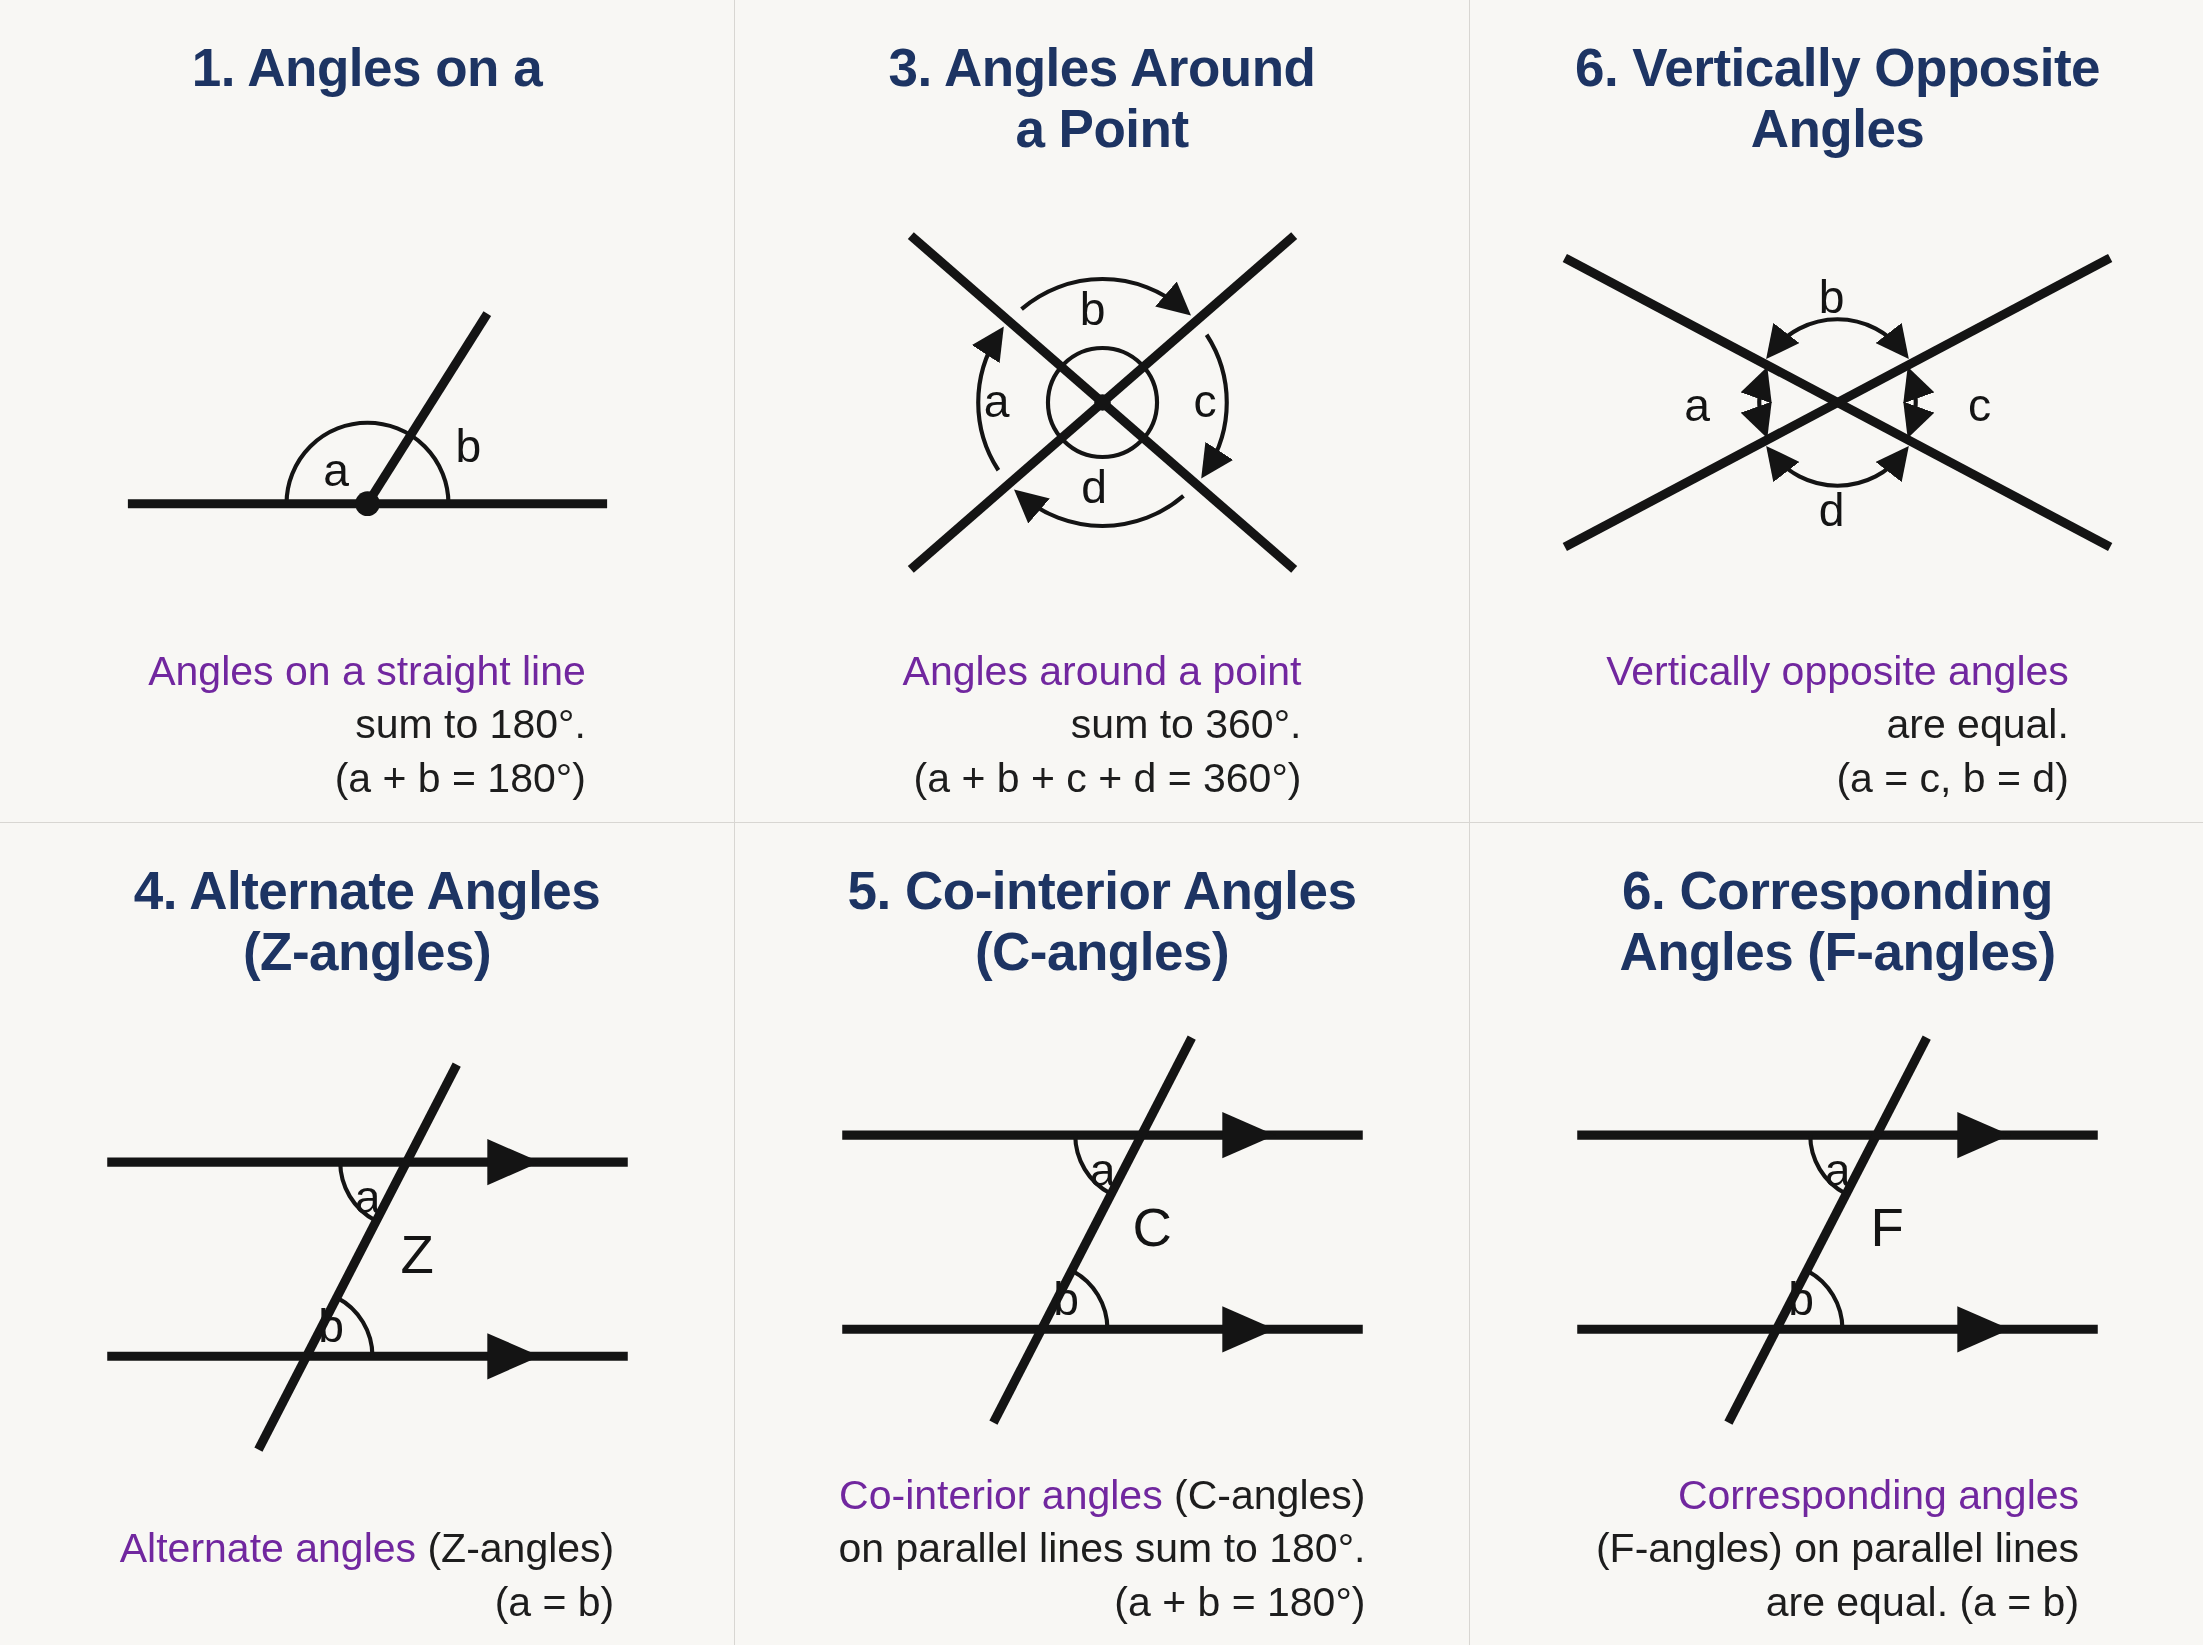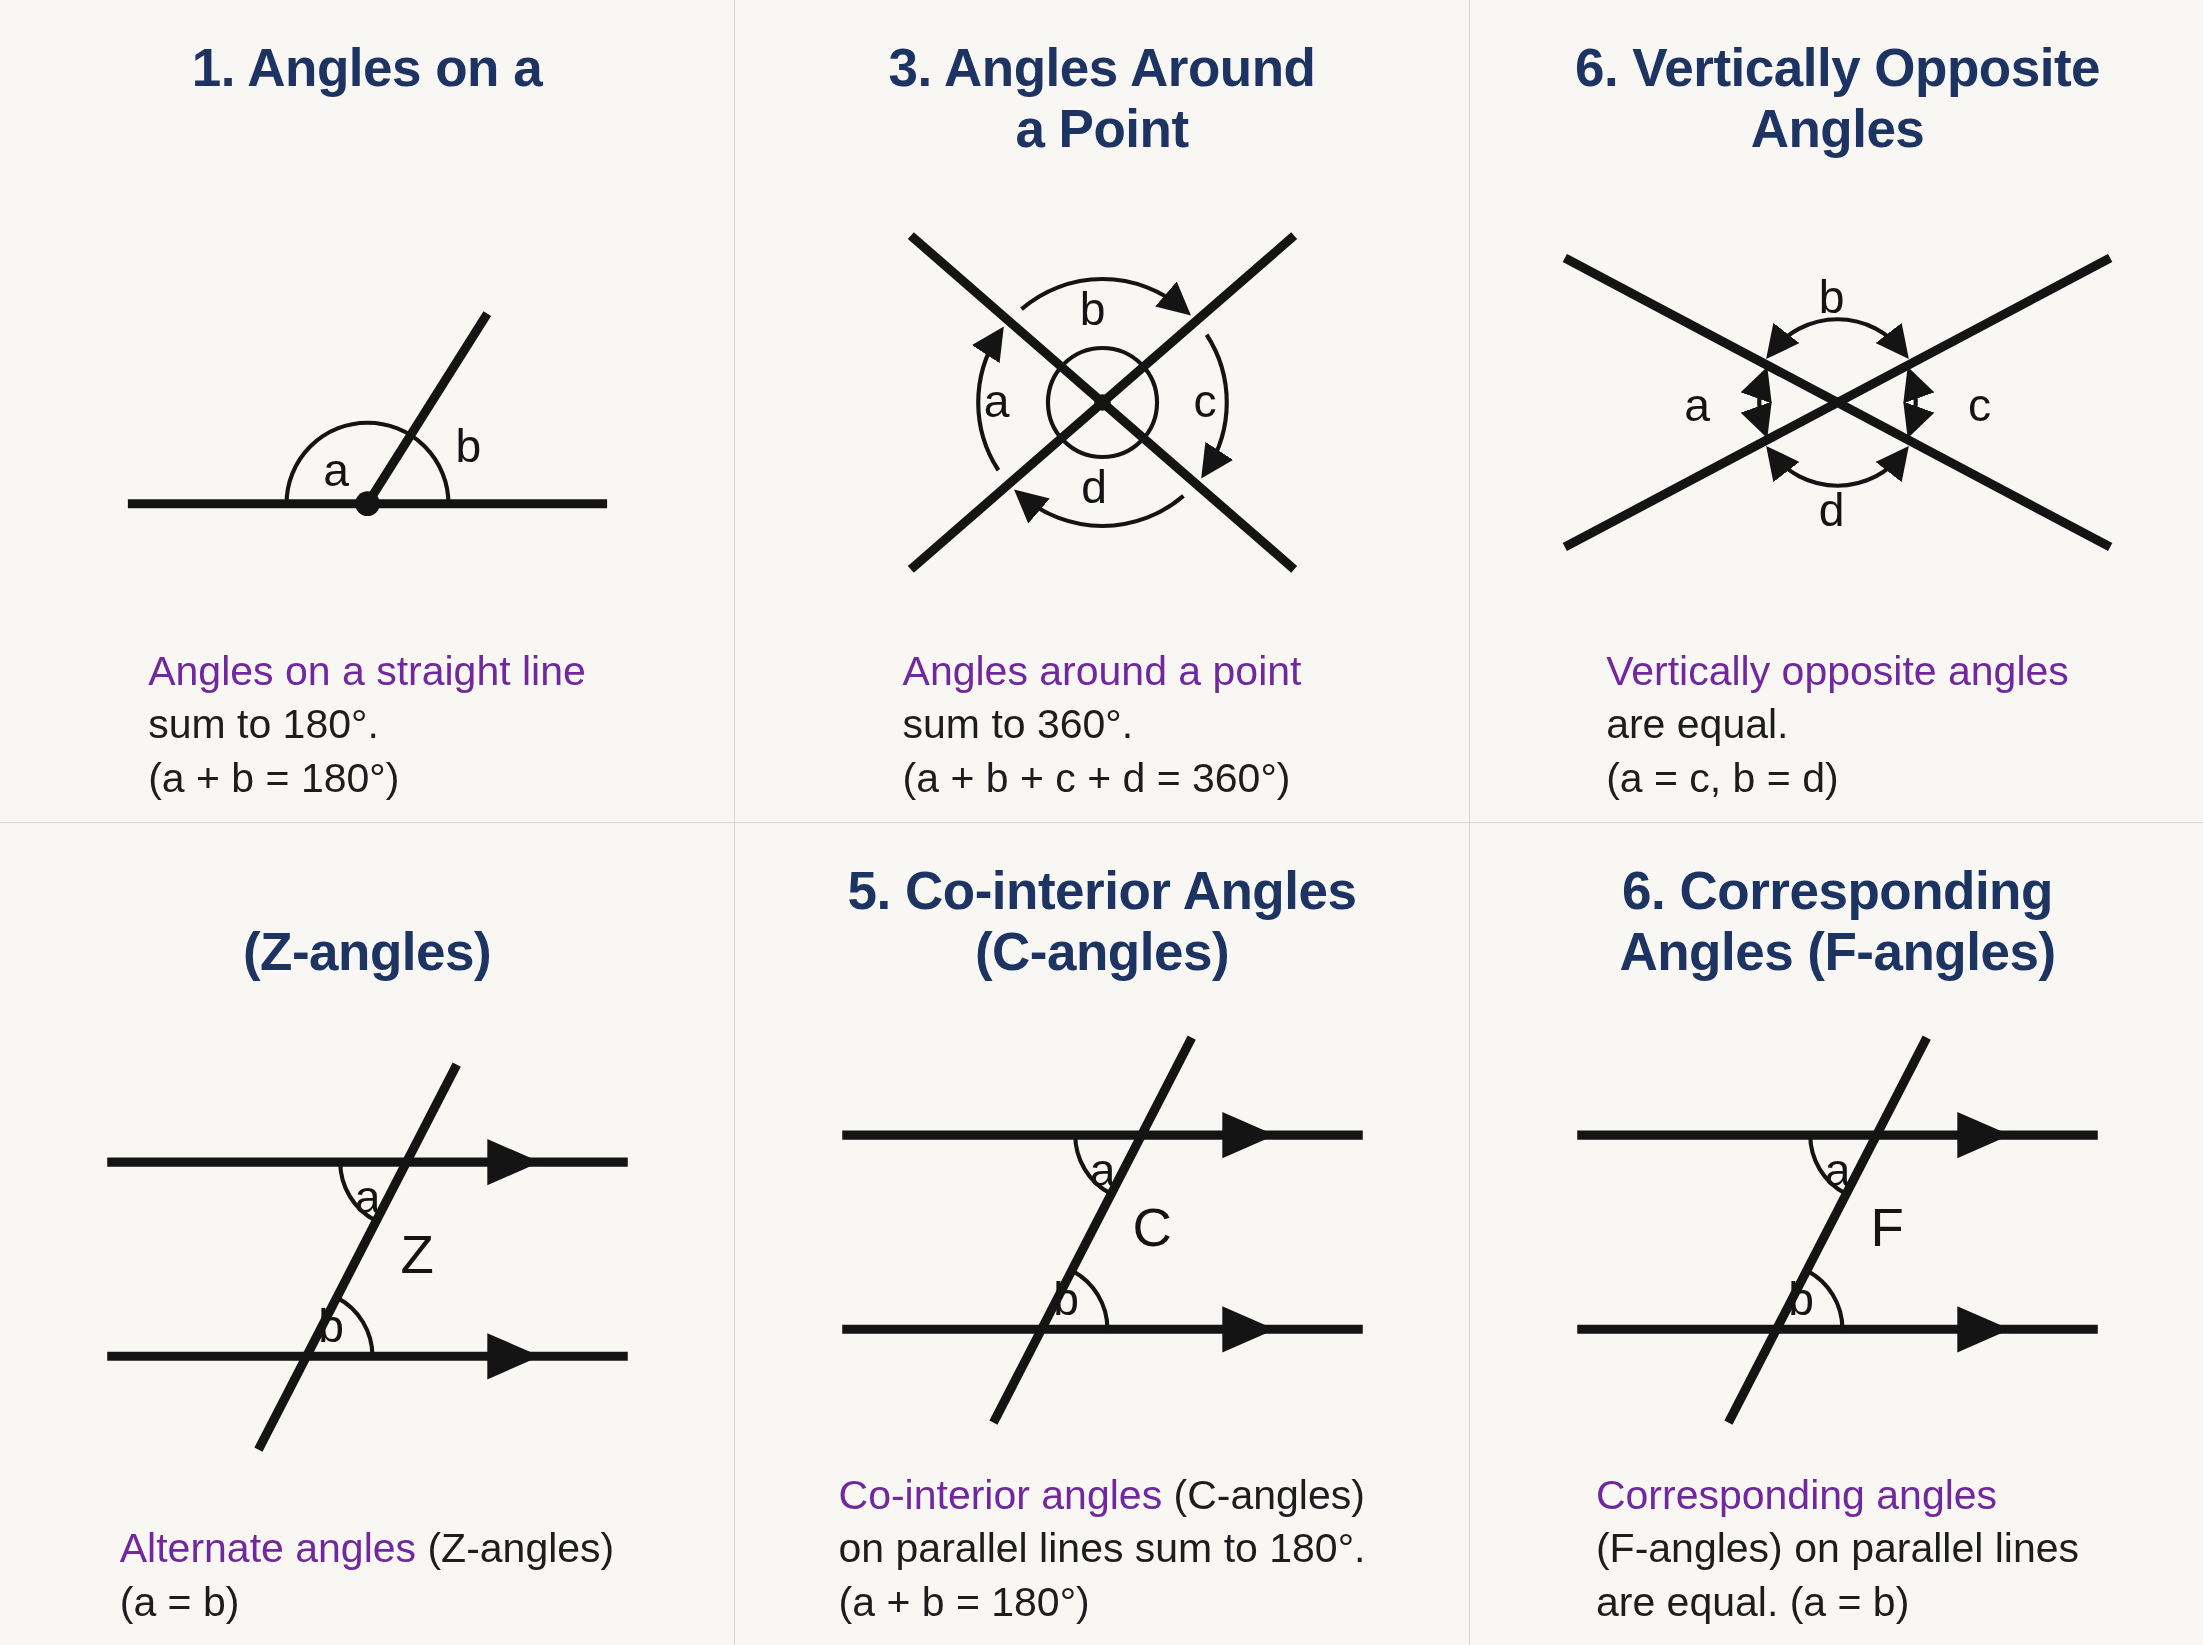--- a/index.html
+++ b/index.html
@@ -16,21 +16,21 @@
   .page{display:grid;grid-template-columns:735px 735px 735px;
         grid-template-rows:823px 823px;width:2204px;height:1646px;}
   .cell{box-sizing:border-box;display:flex;flex-direction:column;align-items:center;
         justify-content:space-between;padding:37px 13px 17px;}
   .cell.br{border-right:1.8px solid var(--divider);}
   .cell.bb{border-bottom:1.8px solid var(--divider);}
   .title{margin:0;text-align:center;font-size:53px;line-height:1.16;font-weight:700;
          color:var(--title-color);letter-spacing:-0.5px;}
   .diagram{flex:0 0 auto;margin:3.7px 0;}
   .diagram svg{display:block;}
-  .caption{text-align:left;font-size:41px;line-height:1.3;color:var(--body-color);}
+  .caption{text-align:right;font-size:41px;line-height:1.3;color:var(--body-color);}
   .caption .hl{color:var(--highlight-color);}
   
   .ln{stroke:var(--line-color);stroke-width:11;fill:none;}
   .arc{stroke:var(--line-color);stroke-width:5;fill:none;}
   .fillshape{fill:var(--line-color);stroke:none;}
   .arrowhead{fill:var(--line-color);}
   .lbl{fill:var(--line-color);font-family:"Liberation Sans",sans-serif;
        font-size:56px;text-anchor:middle;}
   .lbl-big{font-size:66px;}
 </style>
@@ -110,21 +110,21 @@
       </svg>
     </div>
     <div class="caption">
         <div><span class="hl">Vertically opposite angles</span></div>
         <div><span>are equal.</span></div>
         <div><span>(a = c, b = d)</span></div>
       </div>
   </section>
 
   <section class="cell br">
-    <h2 class="title"><br><span>(Z-angles)</span></h2>
+    <h2 class="title"><span>4. Alternate Angles</span><br><span>(Z-angles)</span></h2>
     <div class="diagram">
       <svg width="661" height="430" viewBox="0 0 800 520">
         <line class="ln" x1="85" y1="150" x2="715" y2="150"></line>
         <polygon class="fillshape" points="545,122 609,150 545,178"></polygon>
         <line class="ln" x1="85" y1="385" x2="715" y2="385"></line>
         <polygon class="fillshape" points="545,357 609,385 545,413"></polygon>
         <path class="arc" d="M367,150 A80,80 0 0 0 410,221"></path>
         <path class="arc" d="M363,314 A80,80 0 0 1 406,385"></path>
         <line class="ln" x1="268" y1="498" x2="508" y2="32"></line>
         <text class="lbl" x="400" y="212">a</text>

